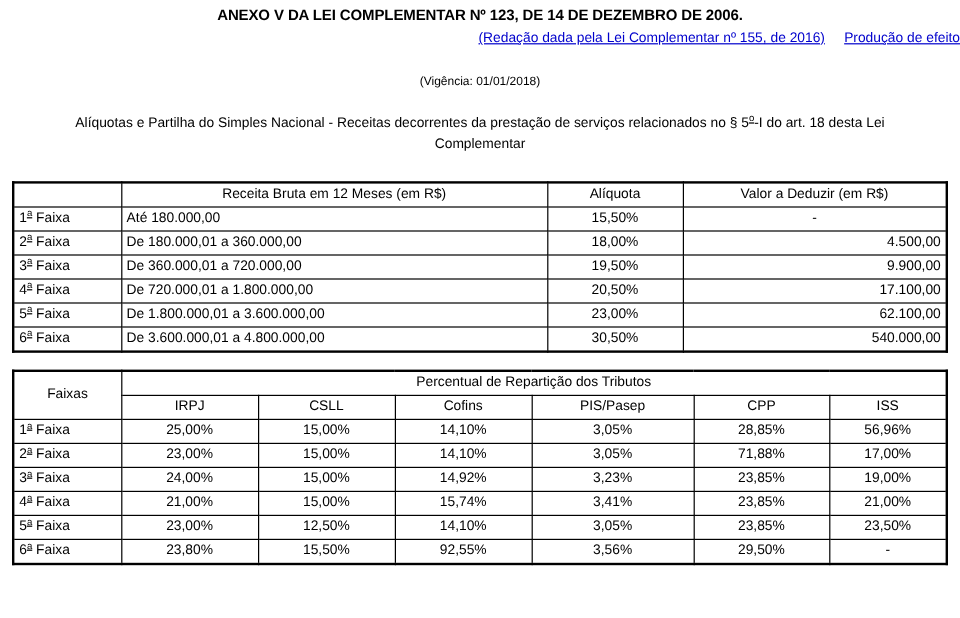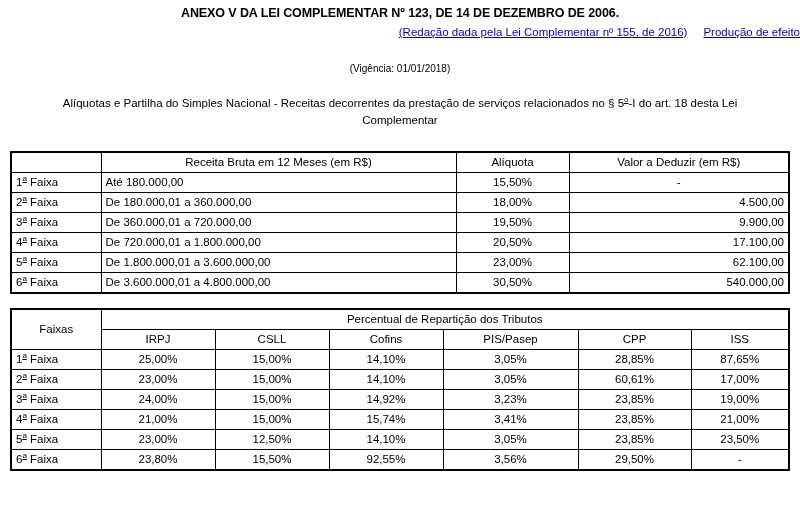--- a/index.html
+++ b/index.html
@@ -218,29 +218,29 @@
           </tr>
       </thead>
       <tbody>
           <tr>
             <td class="l faixa-lbl"><span>1</span><span class="sup-a">a</span><span> Faixa</span></td>
             <td class="c">25,00%</td>
             <td class="c">15,00%</td>
             <td class="c">14,10%</td>
             <td class="c">3,05%</td>
             <td class="c">28,85%</td>
-            <td class="c">87,65%</td>
+            <td class="c">56,96%</td>
           </tr>
           <tr>
             <td class="l faixa-lbl"><span>2</span><span class="sup-a">a</span><span> Faixa</span></td>
             <td class="c">23,00%</td>
             <td class="c">15,00%</td>
             <td class="c">14,10%</td>
             <td class="c">3,05%</td>
-            <td class="c">60,61%</td>
+            <td class="c">71,88%</td>
             <td class="c">17,00%</td>
           </tr>
           <tr>
             <td class="l faixa-lbl"><span>3</span><span class="sup-a">a</span><span> Faixa</span></td>
             <td class="c">24,00%</td>
             <td class="c">15,00%</td>
             <td class="c">14,92%</td>
             <td class="c">3,23%</td>
             <td class="c">23,85%</td>
             <td class="c">19,00%</td>

